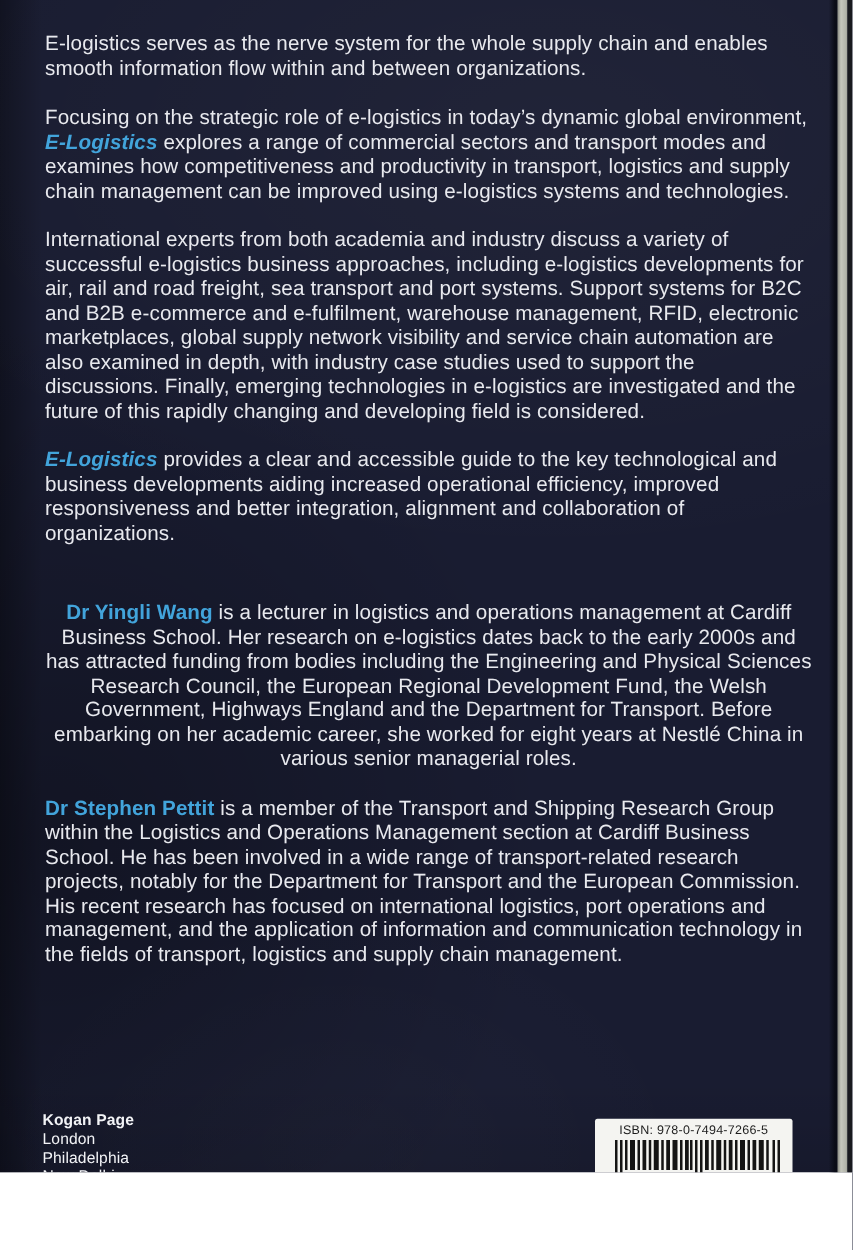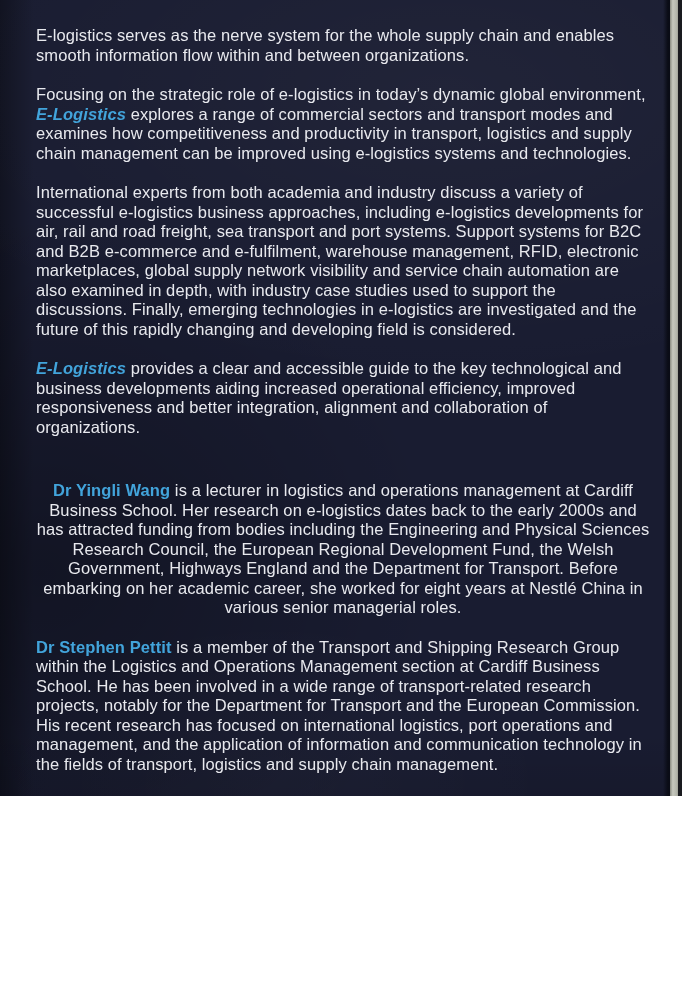--- a/index.html
+++ b/index.html
@@ -1,20 +1,20 @@
 <!DOCTYPE html>
 <html><head>
 <meta charset="utf-8">
 <style>
   html, body { margin: 0; padding: 0; background: #ffffff; }
 
   .stage {
     position: relative;
     width: 682px;
-    height: 796px;
+    height: 938px;
     overflow: hidden;
     background-color: #191c31;
     background-image:
       radial-gradient(140% 60% at 65% 12%, rgba(255,255,255,0.035), rgba(255,255,255,0) 60%),
       radial-gradient(90% 70% at 6% 72%, rgba(0,0,0,0.28), rgba(0,0,0,0) 65%),
       radial-gradient(60% 30% at 40% 98%, rgba(255,255,255,0.02), rgba(255,255,255,0) 70%),
       linear-gradient(90deg, rgba(0,0,0,0.35), rgba(0,0,0,0) 5%),
       linear-gradient(0deg, rgba(0,0,0,0.10), rgba(0,0,0,0) 8%);
     font-family: "Liberation Sans", sans-serif;
   }
@@ -104,20 +104,27 @@
 
     <p><span>International experts from both academia and industry discuss a variety of successful e-logistics business approaches, including e-logistics developments for air, rail and road freight, sea transport and port systems. Support systems for B2C and B2B e-commerce and e-fulfilment, warehouse management, RFID, electronic marketplaces, global supply network visibility and service chain automation are also examined in depth, with industry case studies used to support the discussions. Finally, emerging technologies in e-logistics are investigated and the future of this rapidly changing and developing field is considered.</span></p>
 
     <p><span class="accent italic">E-Logistics</span><span> provides a clear and accessible guide to the key technological and business developments aiding increased operational efficiency, improved responsiveness and better integration, alignment and collaboration of organizations.</span></p>
 
     <p class="bio-start"><span class="accent">Dr Yingli Wang</span><span> is a lecturer in logistics and operations management at Cardiff Business School. Her research on e-logistics dates back to the early 2000s and has attracted funding from bodies including the Engineering and Physical Sciences Research Council, the European Regional Development Fund, the Welsh Government, Highways England and the Department for Transport. Before embarking on her academic career, she worked for eight years at Nestlé China in various senior managerial roles.</span></p>
 
     <p><span class="accent">Dr Stephen Pettit</span><span> is a member of the Transport and Shipping Research Group within the Logistics and Operations Management section at Cardiff Business School. He has been involved in a wide range of transport-related research projects, notably for the Department for Transport and the European Commission. His recent research has focused on international logistics, port operations and management, and the application of information and communication technology in the fields of transport, logistics and supply chain management.</span></p>
   </div>
 
+  <div class="publisher">
+    <div class="pub-name">Kogan Page</div>
+    <div class="pub-city">London</div>
+    <div class="pub-city">Philadelphia</div>
+    <div class="pub-city">New Delhi</div>
+    <div class="pub-web">www.koganpage.com</div>
+  </div>
 
   <div class="barcode-box">
     <div class="isbn-label">ISBN: 978-0-7494-7266-5</div>
     <svg class="bars" viewBox="0 0 146 42" aria-hidden="true">
       <g fill="#141414">
         <rect x="10" y="0" width="2" height="32"></rect>
           <rect x="14" y="0" width="2" height="32"></rect>
         <rect x="18" y="0" width="2" height="24"></rect>
           <rect x="22" y="0" width="4" height="24"></rect>
         <rect x="28" y="0" width="2" height="24"></rect>

